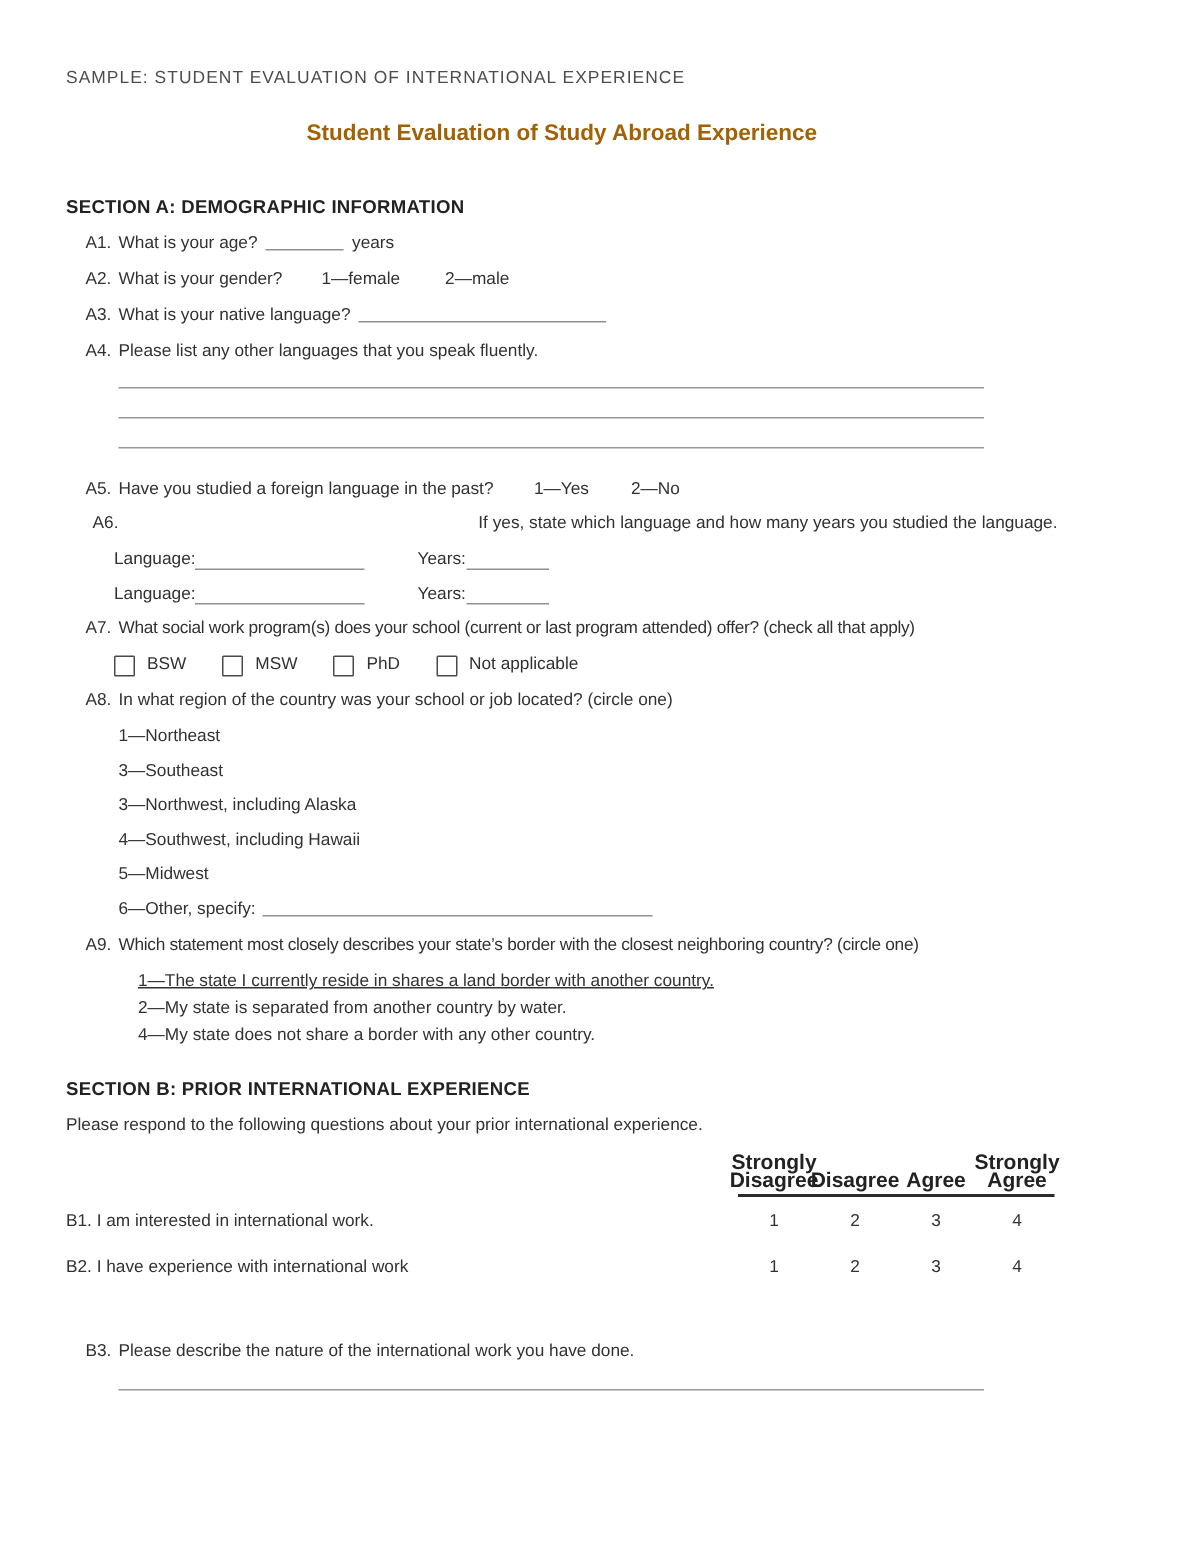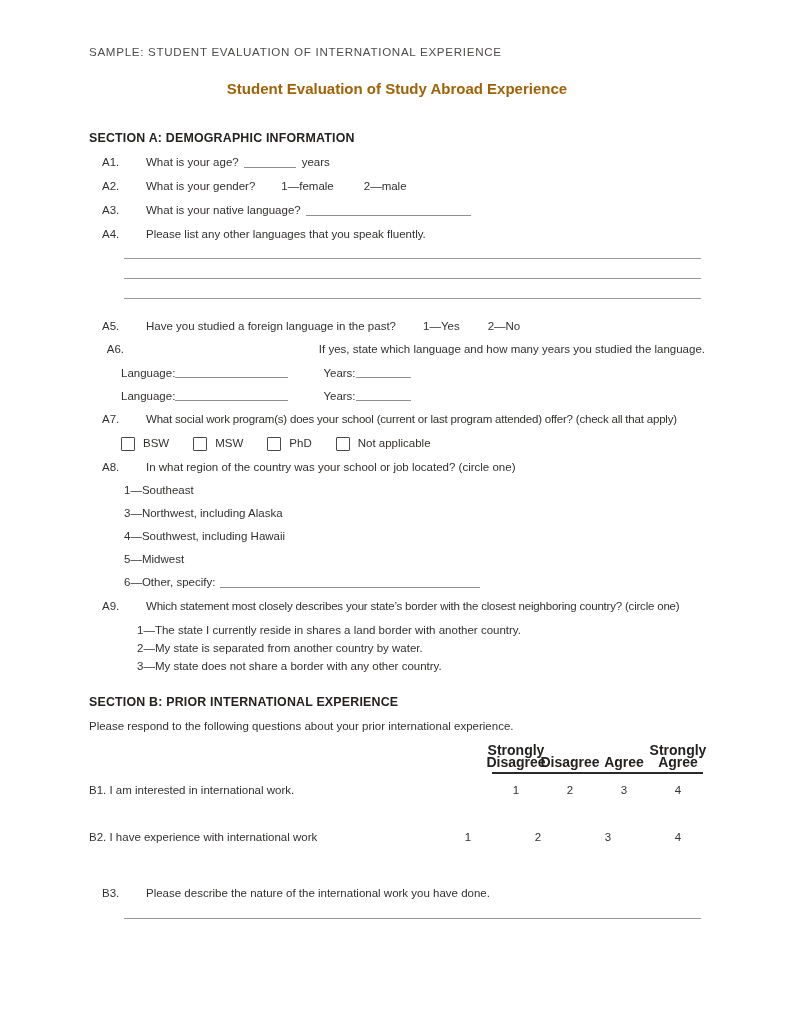--- a/index.html
+++ b/index.html
@@ -1,63 +1,63 @@
 <!DOCTYPE html>
 <html><head>
 <meta charset="utf-8">
 <style>
   html, body { margin:0; padding:0; background:#ffffff; }
   .page {
     width:795px; height:1029px; background:#ffffff; position:relative;
-    box-sizing:border-box; padding:45px 90px 0 89px;
+    box-sizing:border-box; padding:45px 90px 0 44px;
     font-family:"Liberation Sans", sans-serif;
     font-size:11.5px; line-height:15px; color:#33312f;
   }
   .sample { font-size:11.6px; line-height:14px; letter-spacing:0.7px; color:#4e4c4b; }
   .title  { margin-top:21px; text-align:center; font-weight:bold; font-size:15px; line-height:18px; color:#a16207; }
   .sec-heading { font-weight:bold; font-size:12.4px; line-height:15px; color:#242220; letter-spacing:0.2px; }
   .heading-a { margin-top:33px; }
   .heading-b { margin-top:21px; }
-  .q { display:flex; margin-top:9px;gap:22px; }
+  .q { display:flex; margin-top:9px; }
   .qnum { flex:none; margin-left:13px; width:22px; }
   .qtext { flex:1; }
   .nowrap { white-space:nowrap; letter-spacing:-0.2px; }
   .opt-inline { display:inline-block; }
   .ml26 { margin-left:26px; } .ml30 { margin-left:30px; } .ml27 { margin-left:27px; } .ml28 { margin-left:28px; }
   .wline { display:inline-block; height:11px; border-bottom:1px solid #8f8f8f; vertical-align:-2px; }
   .w52 { width:52px; margin-left:5px; } .w165 { width:165px; margin-left:5px; }
   .w113 { width:113px; } .w55 { width:55px; } .w260 { width:260px; margin-left:5px; }
   .sfx { margin-left:6px; }
   .answer-lines { margin-left:35px; margin-top:16px; }
   .ansline { height:0; border-top:1px solid #979797; width:577px; }
   .ansline + .ansline { margin-top:19px; }
   #q5 { margin-top:20px; }
   #q6 { margin-top:8px;text-align:right; }
-  .lang-row { margin-left:32px; margin-top:8px; display:flex; align-items:flex-start; }
+  .lang-row { margin-left:32px; margin-top:8px; display:flex; align-items:center; }
   .lang-row.first { margin-top:9px; }
   .years-label { margin-left:35px; }
   #q7 { margin-top:8px; }
   .cb-row { margin-left:32px; margin-top:9px; display:flex; align-items:flex-end; gap:24px; height:15px; }
   .cb-group { display:flex; align-items:center; }
   .cb { flex:none; width:12px; height:12px; border:1.5px solid #4a4a4a; border-radius:1px; background:#fff; }
   .cb-label { margin-left:8px; }
   .opt-row { margin-left:35px; margin-top:8px; }
   .opt-row.first { margin-top:9px; }
   .opt-row9 { margin-left:48px; margin-top:3px; }
-  .opt-row9.first { margin-top:9px; }
+  .opt-row9.first { margin-top:9px;text-decoration:underline; }
   .intro { margin-top:9px; }
   .hdr-row { display:flex; margin-top:8px; }
   .hdr-spacer, .rule-spacer { flex:1; }
   .hdr-cell { width:54px; min-height:26px; display:flex; align-items:flex-end; justify-content:center;
               text-align:center; font-weight:bold; font-size:14px; line-height:12px; color:#242220; }
   .rule-row { display:flex; margin-top:4px; }
   .rule { flex:none; width:211px; margin-right:2px; border-top:2px solid #2b2b2b; height:0; }
   .rate-row { display:flex; align-items:baseline; }
   .rate-row.b1 { margin-top:9px; }
-  .rate-row.b2 { margin-top:32px;gap:16px; }
+  .rate-row.b2 { margin-top:16px; }
   .rate-label { flex:1; }
   .rate-cell { flex:none; width:54px; text-align:center; }
   #q-b3 { margin-top:41px; }
   .b3-line { margin-left:35px; margin-top:17px; width:577px; height:0; border-top:1px solid #979797; }
 </style>
 </head>
 <body>
 
 <div class="page">
 
@@ -138,34 +138,35 @@
         <span class="cb"></span>
         <span class="cb-label">Not applicable</span>
       </span>
   </div>
 
   <div class="q" id="q8">
     <span class="qnum">A8.</span>
     <span class="qtext">In what region of the country was your school or job located? (circle one)</span>
   </div>
 
-  <div class="opt-row">1—Southeast</div>
+  <div class="opt-row first">1—Northeast</div>
+  <div class="opt-row">3—Southeast</div>
   <div class="opt-row">3—Northwest, including Alaska</div>
   <div class="opt-row">4—Southwest, including Hawaii</div>
   <div class="opt-row">5—Midwest</div>
   <div class="opt-row"><span>6—Other, specify:</span><span class="wline w260"></span></div>
 
   <div class="q" id="q9">
     <span class="qnum">A9.</span>
     <span class="qtext nowrap">Which statement most closely describes your state’s border with the closest neighboring country? (circle one)</span>
   </div>
 
   <div class="opt-row9 first">1—The state I currently reside in shares a land border with another country.</div>
   <div class="opt-row9">2—My state is separated from another country by water.</div>
-  <div class="opt-row9">3—My state does not share a border with any other country.</div>
+  <div class="opt-row9">4—My state does not share a border with any other country.</div>
 
   <div class="sec-heading heading-b">SECTION B: PRIOR INTERNATIONAL EXPERIENCE</div>
 
   <div class="intro">Please respond to the following questions about your prior international experience.</div>
 
   <div class="hdr-row">
     <span class="hdr-spacer"></span>
     <span class="hdr-cell">Strongly Disagree</span>
     <span class="hdr-cell">Disagree</span>
     <span class="hdr-cell">Agree</span>

